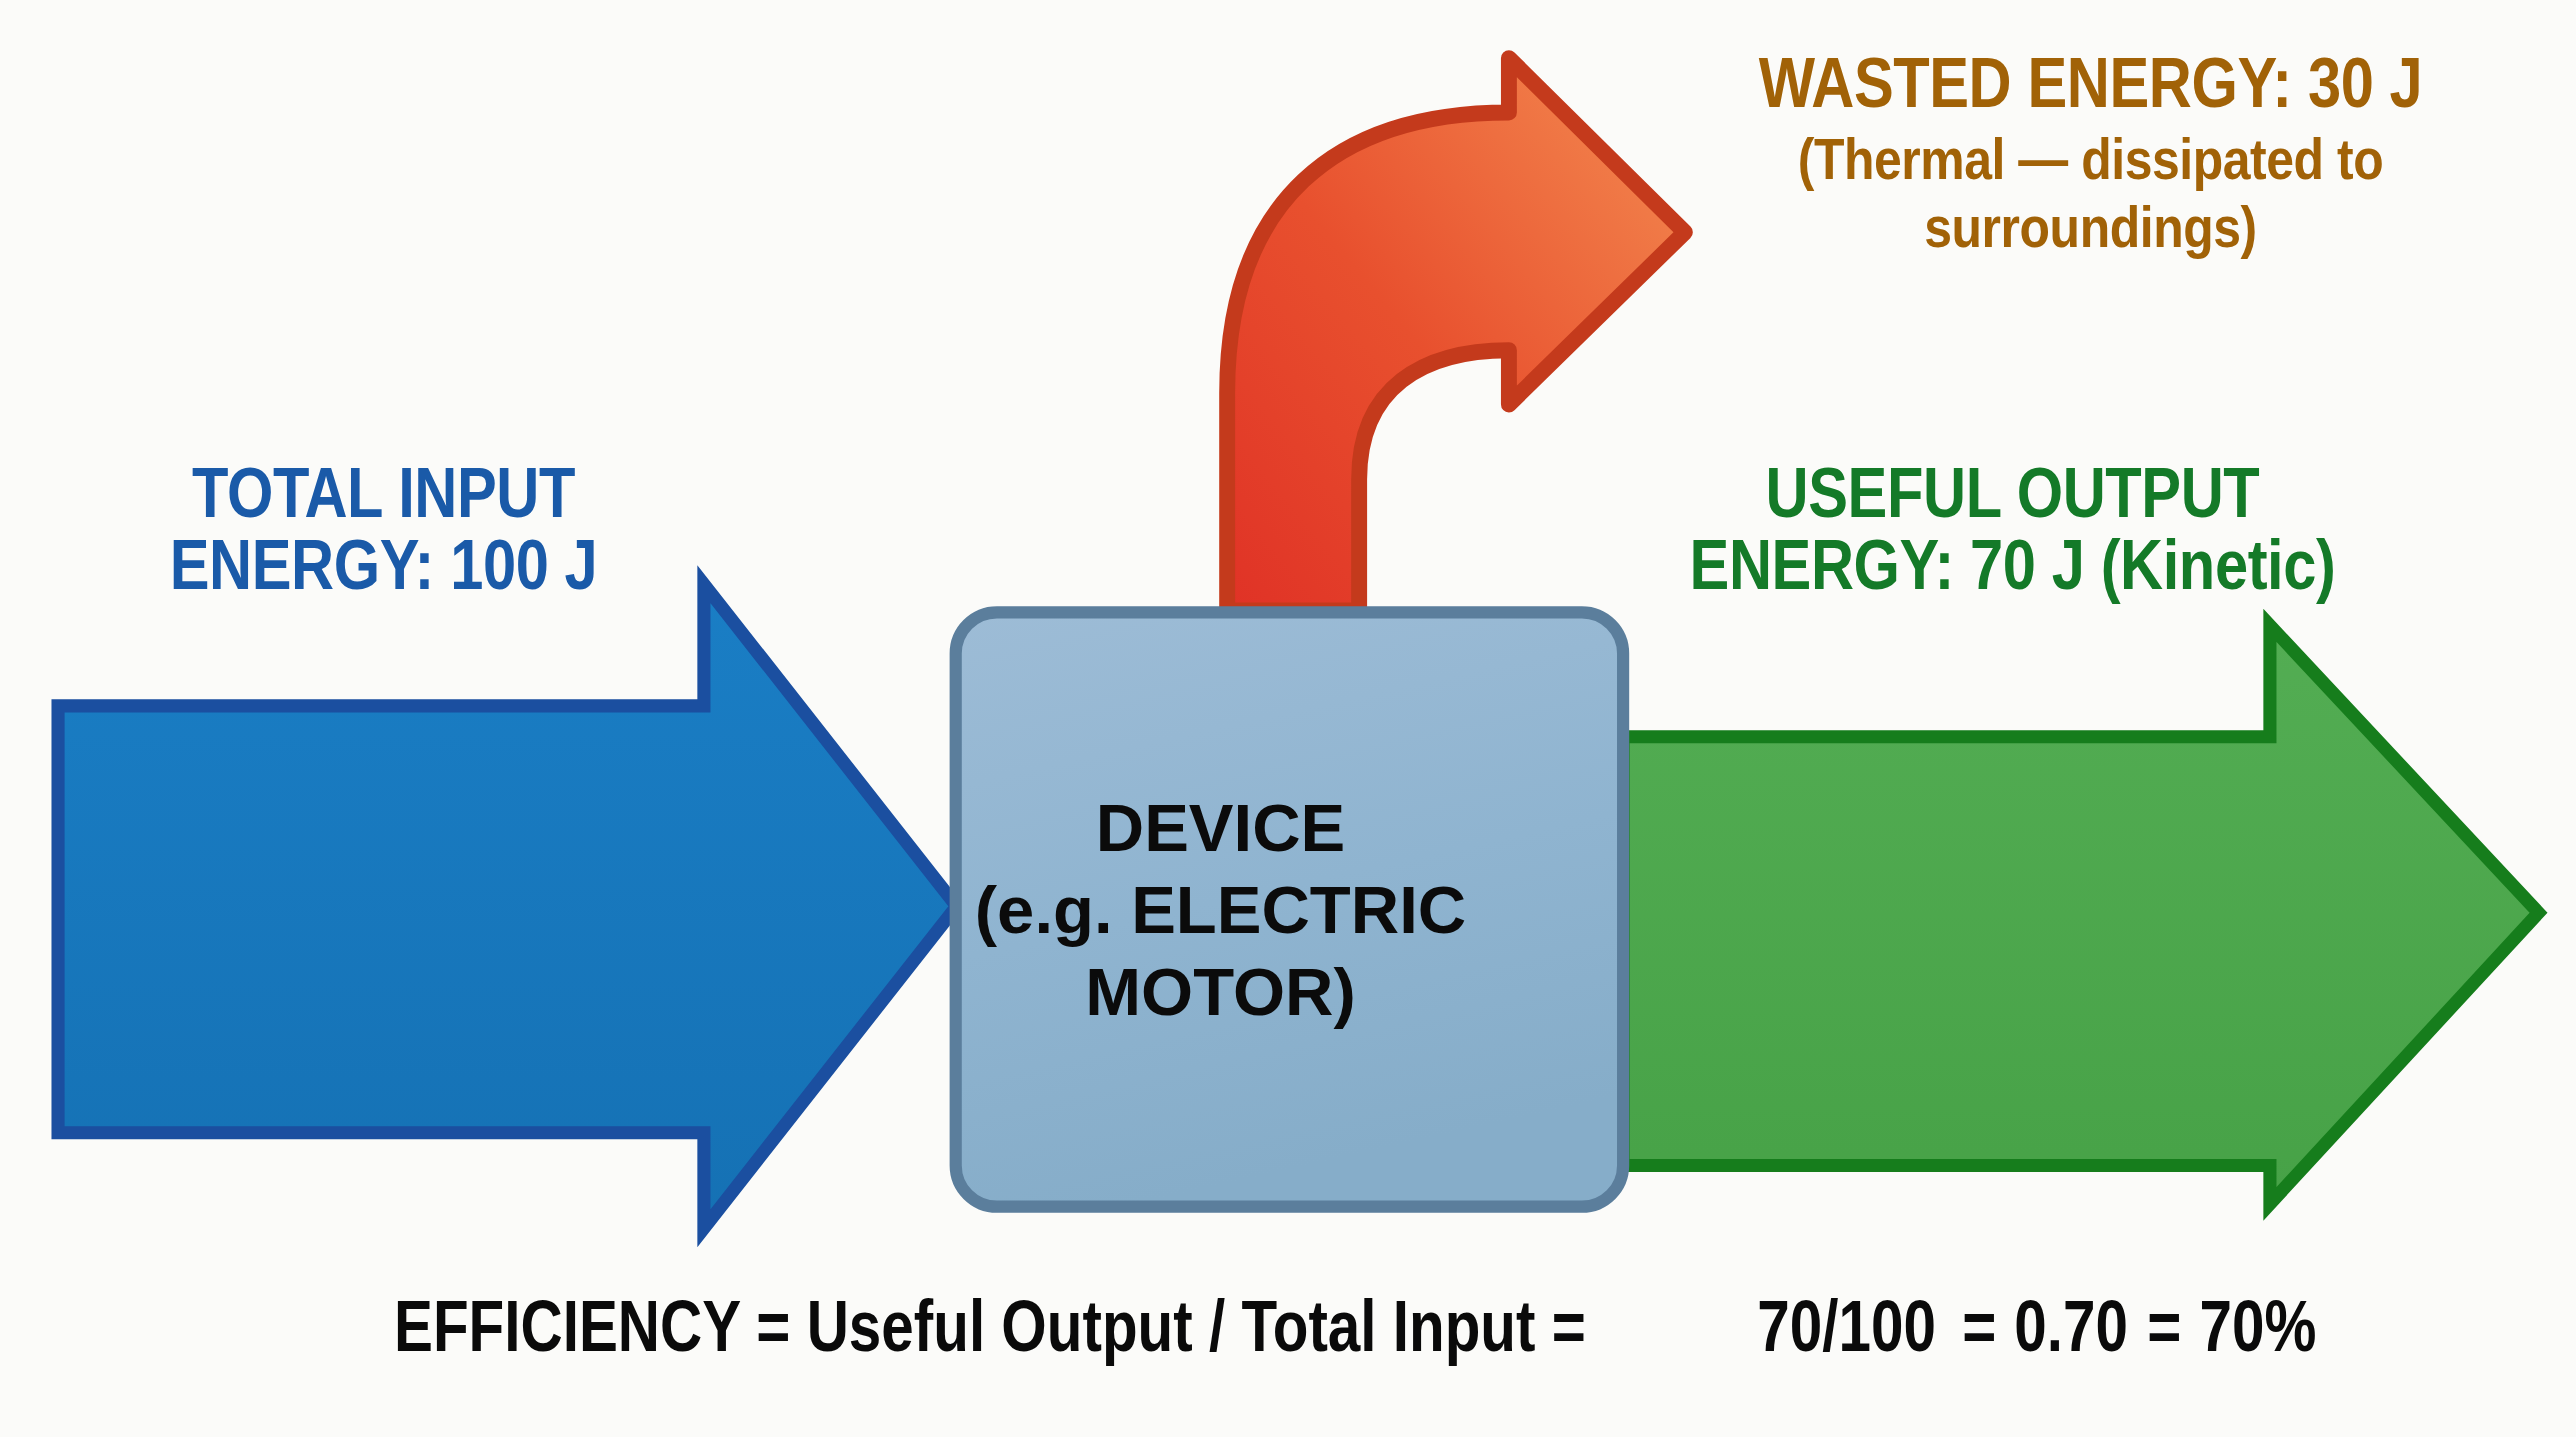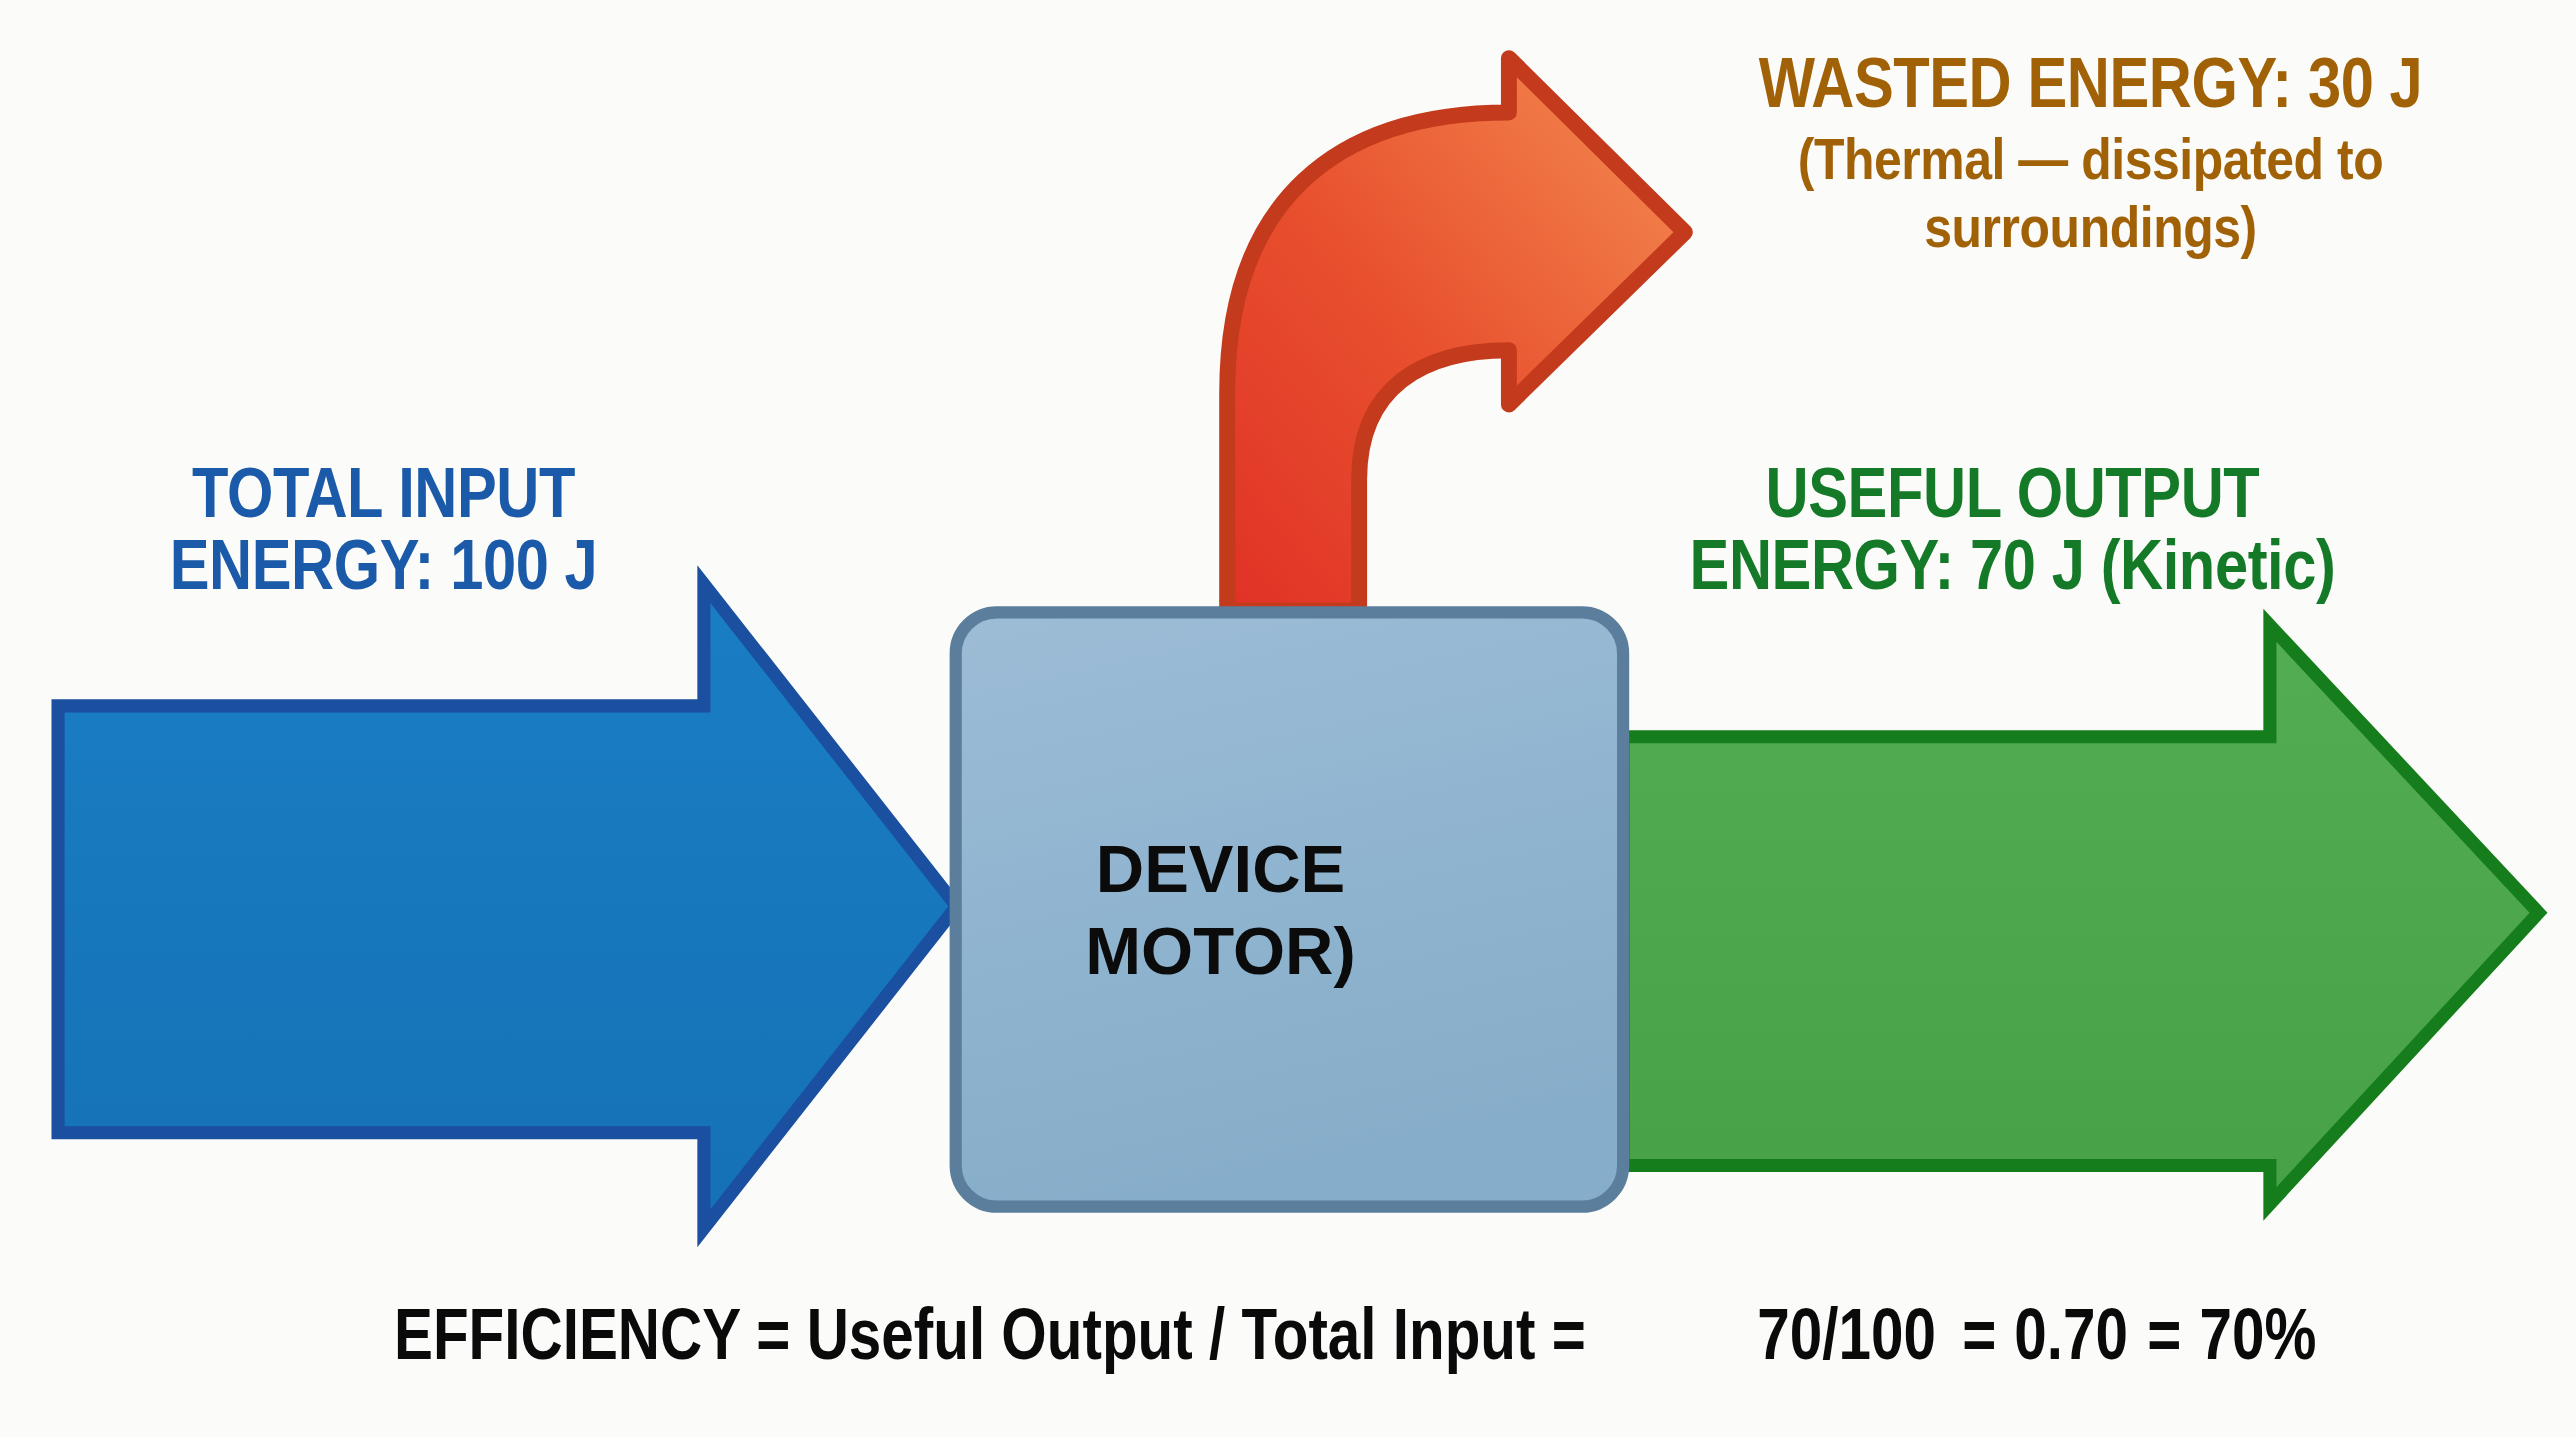--- a/index.html
+++ b/index.html
@@ -66,21 +66,20 @@
   #device-text .ln { display:block; white-space:nowrap; }
 
   #efficiency {
     position:absolute;
     left:0; top:1284px; width:2576px;
     text-align:center;
     color:#0a0a0a;
     font-size:73px;
     font-weight:bold;
     white-space:nowrap;
-    margin-top:8px;
   }
   #efficiency .sq { display:inline-block; transform:scaleX(0.80); transform-origin:center; }
   #efficiency .nums { font-weight:bold; }
 </style>
 </head>
 <body>
 
 <div id="stage">
 
   <svg class="layer" viewBox="0 0 2752 1536">
@@ -134,20 +133,21 @@
     <span class="sub">surroundings)</span>
   </div>
 
   <div class="label" id="useful-label">
     <span class="ln">USEFUL OUTPUT</span>
     <span class="ln">ENERGY: 70 J (Kinetic)</span>
   </div>
 
   <div id="device-text">
     <span class="ln">DEVICE</span>
+    <span class="ln">(e.g. ELECTRIC</span>
     <span class="ln">MOTOR)</span>
   </div>
 
   <div id="efficiency">
     <span class="sq">EFFICIENCY = Useful Output / Total Input = </span><span class="sq nums">70/100</span><span class="sq"> = </span><span class="sq nums">0.70</span><span class="sq"> = </span><span class="sq nums">70%</span>
   </div>
 
 </div>
 
 

